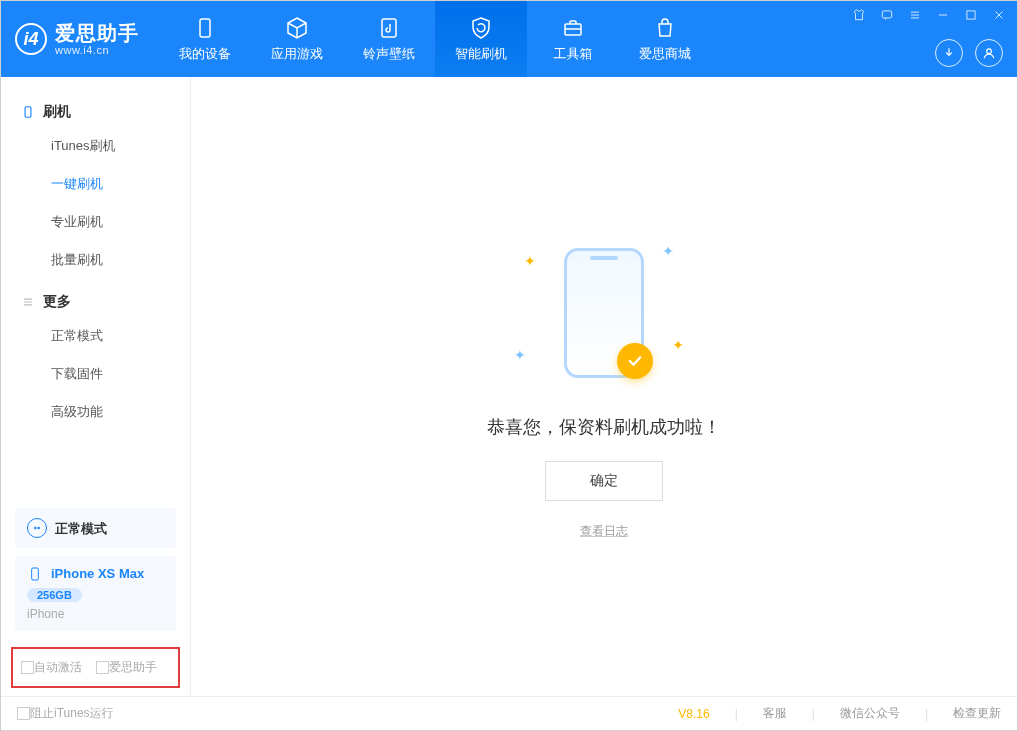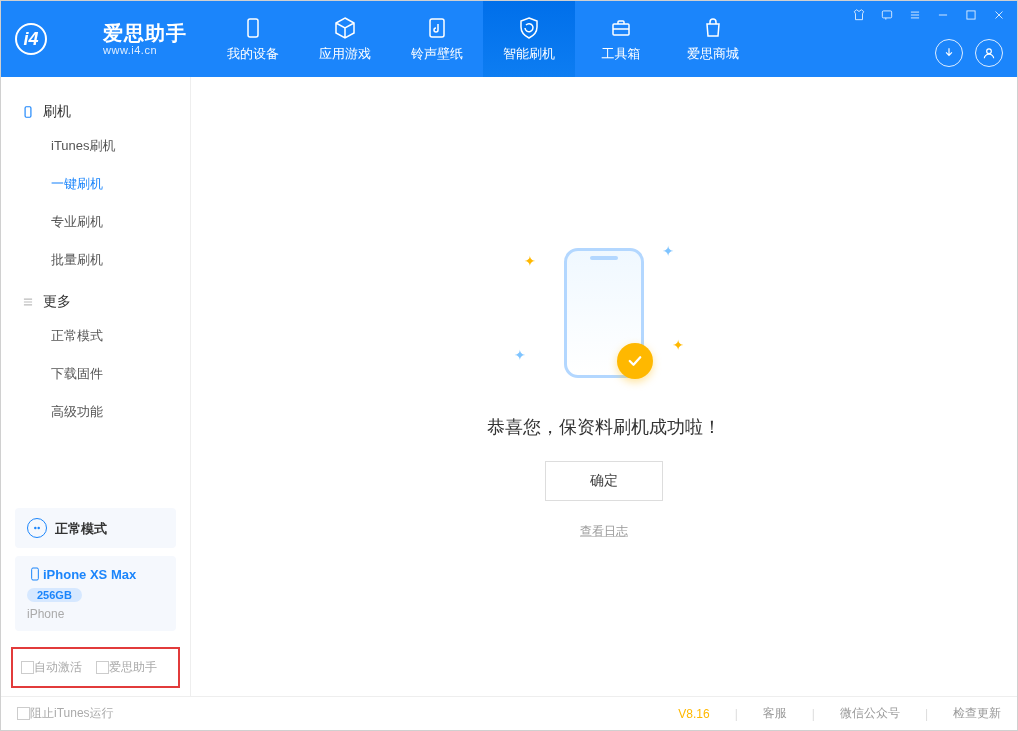--- a/index.html
+++ b/index.html
@@ -1,50 +1,50 @@
 <!DOCTYPE html>
 <html><head>
 <meta charset="utf-8">
 <style>
 * { margin: 0; padding: 0; box-sizing: border-box; font-family: "Microsoft YaHei", Arial, sans-serif; }
 body { background: #fff; width: 1018px; height: 731px; overflow: hidden; border: 1px solid #d0d0d0; }
 
 .header { height: 76px; background: linear-gradient(180deg, #1b85fb 0%, #1b85fb 100%); display: flex; align-items: stretch; color: #fff; position: relative; }
-.logo-area { display: flex; align-items: center; padding: 0 20px 0 14px; gap: 48px; }
+.logo-area { display: flex; align-items: center; padding: 0 20px 0 14px; }
 .logo-icon { width: 32px; height: 32px; border-radius: 50%; border: 2px solid #fff; display: flex; align-items: center; justify-content: center; font-weight: bold; font-size: 18px; margin-right: 8px; font-style: italic; }
 .logo-text { display: flex; flex-direction: column; }
 .logo-title { font-size: 20px; font-weight: bold; letter-spacing: 1px; line-height: 22px; }
 .logo-url { font-size: 11px; opacity: 0.85; letter-spacing: 0.5px; }
 .nav { display: flex; align-items: stretch; }
 .nav-item { width: 92px; display: flex; flex-direction: column; align-items: center; justify-content: center; cursor: pointer; font-size: 13px; gap: 4px; position: relative; }
 .nav-item.active { background: linear-gradient(180deg, #006fea 0%, #0d7df2 100%); }
 .nav-icon { width: 26px; height: 26px; display: flex; align-items: center; justify-content: center; }
 .nav-icon svg { width: 24px; height: 24px; fill: #fff; }
 .titlebar-right { position: absolute; right: 10px; top: 6px; display: flex; gap: 12px; align-items: center; }
 .titlebar-btn { width: 16px; height: 16px; cursor: pointer; opacity: 0.9; display:flex; align-items:center; justify-content:center; }
 .titlebar-btn svg { width: 14px; height: 14px; stroke: #fff; fill: none; stroke-width: 1.5; }
 .header-right { position: absolute; right: 14px; bottom: 10px; display: flex; gap: 12px; align-items: center; }
 .circle-btn { width: 28px; height: 28px; border-radius: 50%; border: 1.5px solid rgba(255,255,255,0.85); display: flex; align-items: center; justify-content: center; cursor: pointer; }
 .circle-btn svg { width: 14px; height: 14px; stroke: #fff; fill: none; stroke-width: 2; }
 
 .body-area { display: flex; height: calc(100% - 76px - 34px); }
 .sidebar { width: 190px; border-right: 1px solid #eee; background: #fff; display: flex; flex-direction: column; }
 .side-scroll { flex: 1; padding-top: 20px; overflow: hidden; }
 .side-group { margin-bottom: 8px; }
-.side-group-header { display: flex; align-items: center; padding: 6px 20px; font-size: 14px; color: #333; font-weight: normal; gap: 8px; }
+.side-group-header { display: flex; align-items: center; padding: 6px 20px; font-size: 14px; color: #333; font-weight: bold; gap: 8px; }
 .side-group-header svg { width: 14px; height: 14px; }
 .side-item { padding: 10px 0 10px 50px; font-size: 13px; color: #555; cursor: pointer; }
 .side-item.active { color: #1b85fb; }
 
 .device-boxes { padding: 0 14px 10px 14px; }
 .mode-box { background: #f5f8fd; border-radius: 4px; padding: 10px 12px; display: flex; align-items: flex-end; gap: 8px; margin-bottom: 8px; font-size: 13px; color: #333; font-weight: bold; }
 .mode-box .mode-icon { width: 20px; height: 20px; border-radius: 50%; border: 1.5px solid #1b85fb; display:flex;align-items:center;justify-content:center;}
 .mode-box .mode-icon svg{width:10px;height:10px;fill:#1b85fb;}
 .device-box { background: #f5f8fd; border-radius: 4px; padding: 10px 12px; }
-.dev-row1 { display:flex; align-items:center; font-size:13px; color:#1b85fb; font-weight:bold;}
+.dev-row1 { display:flex; gap:8px; font-size:13px; color:#1b85fb; font-weight:bold;}
 .dev-row1 svg{width:16px;height:16px;stroke:#1b85fb;fill:none;stroke-width:1.5;}
 .cap-badge { display:inline-block; margin-top:6px; background:#d6e8ff; color:#1b85fb; font-size:11px; padding:1px 10px; border-radius:10px; font-weight:bold;}
 .dev-type { margin-top:4px; font-size:12px; color:#aaa;}
 
 .bottom-options { border: 2px solid #e23b3b; margin: 6px 10px 8px 10px; padding: 10px 8px; display:flex; gap:14px; align-items:center; }
 .chk { display:flex; align-items:center; font-size:12px; color:#aaa; cursor:pointer;}
 .chk-box { width:13px; height:13px; border:1px solid #ccc; background:#fff;}
 
 .main { flex:1; background:#fff; display:flex; flex-direction:column; align-items:center; justify-content:center; gap:22px;}
 .success-illus { position:relative; width:200px; height:160px; display:flex; align-items:center; justify-content:center;}

